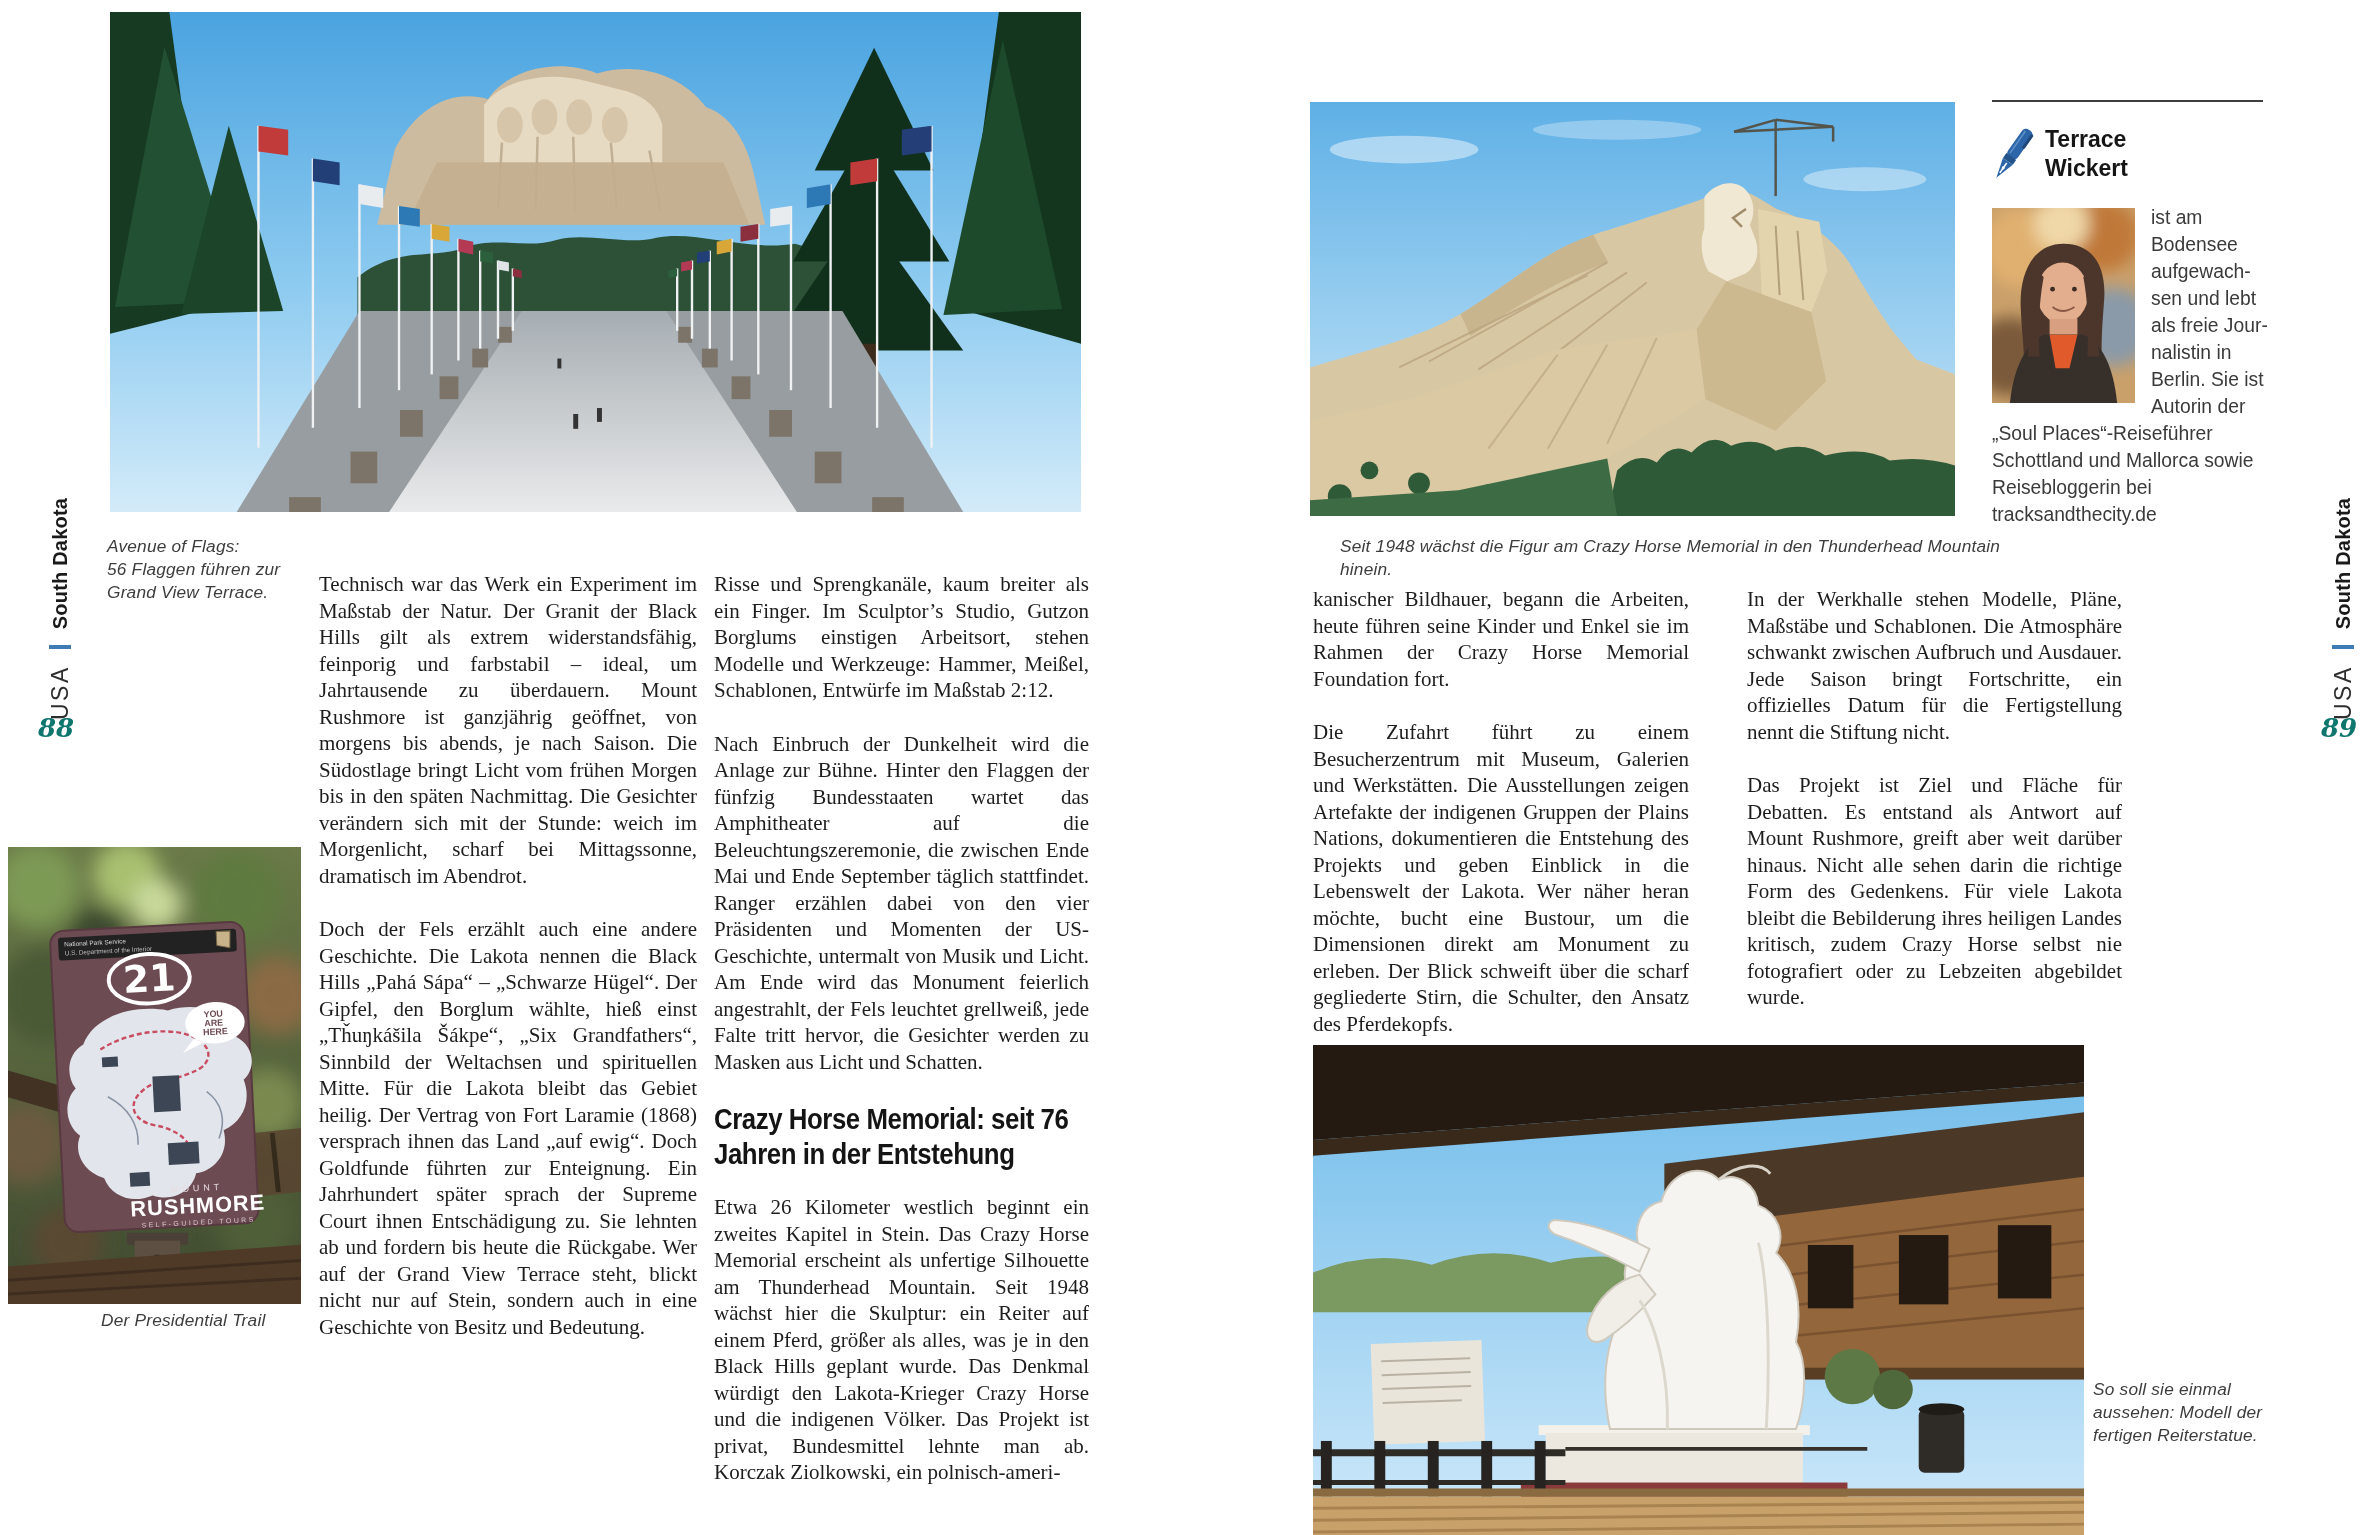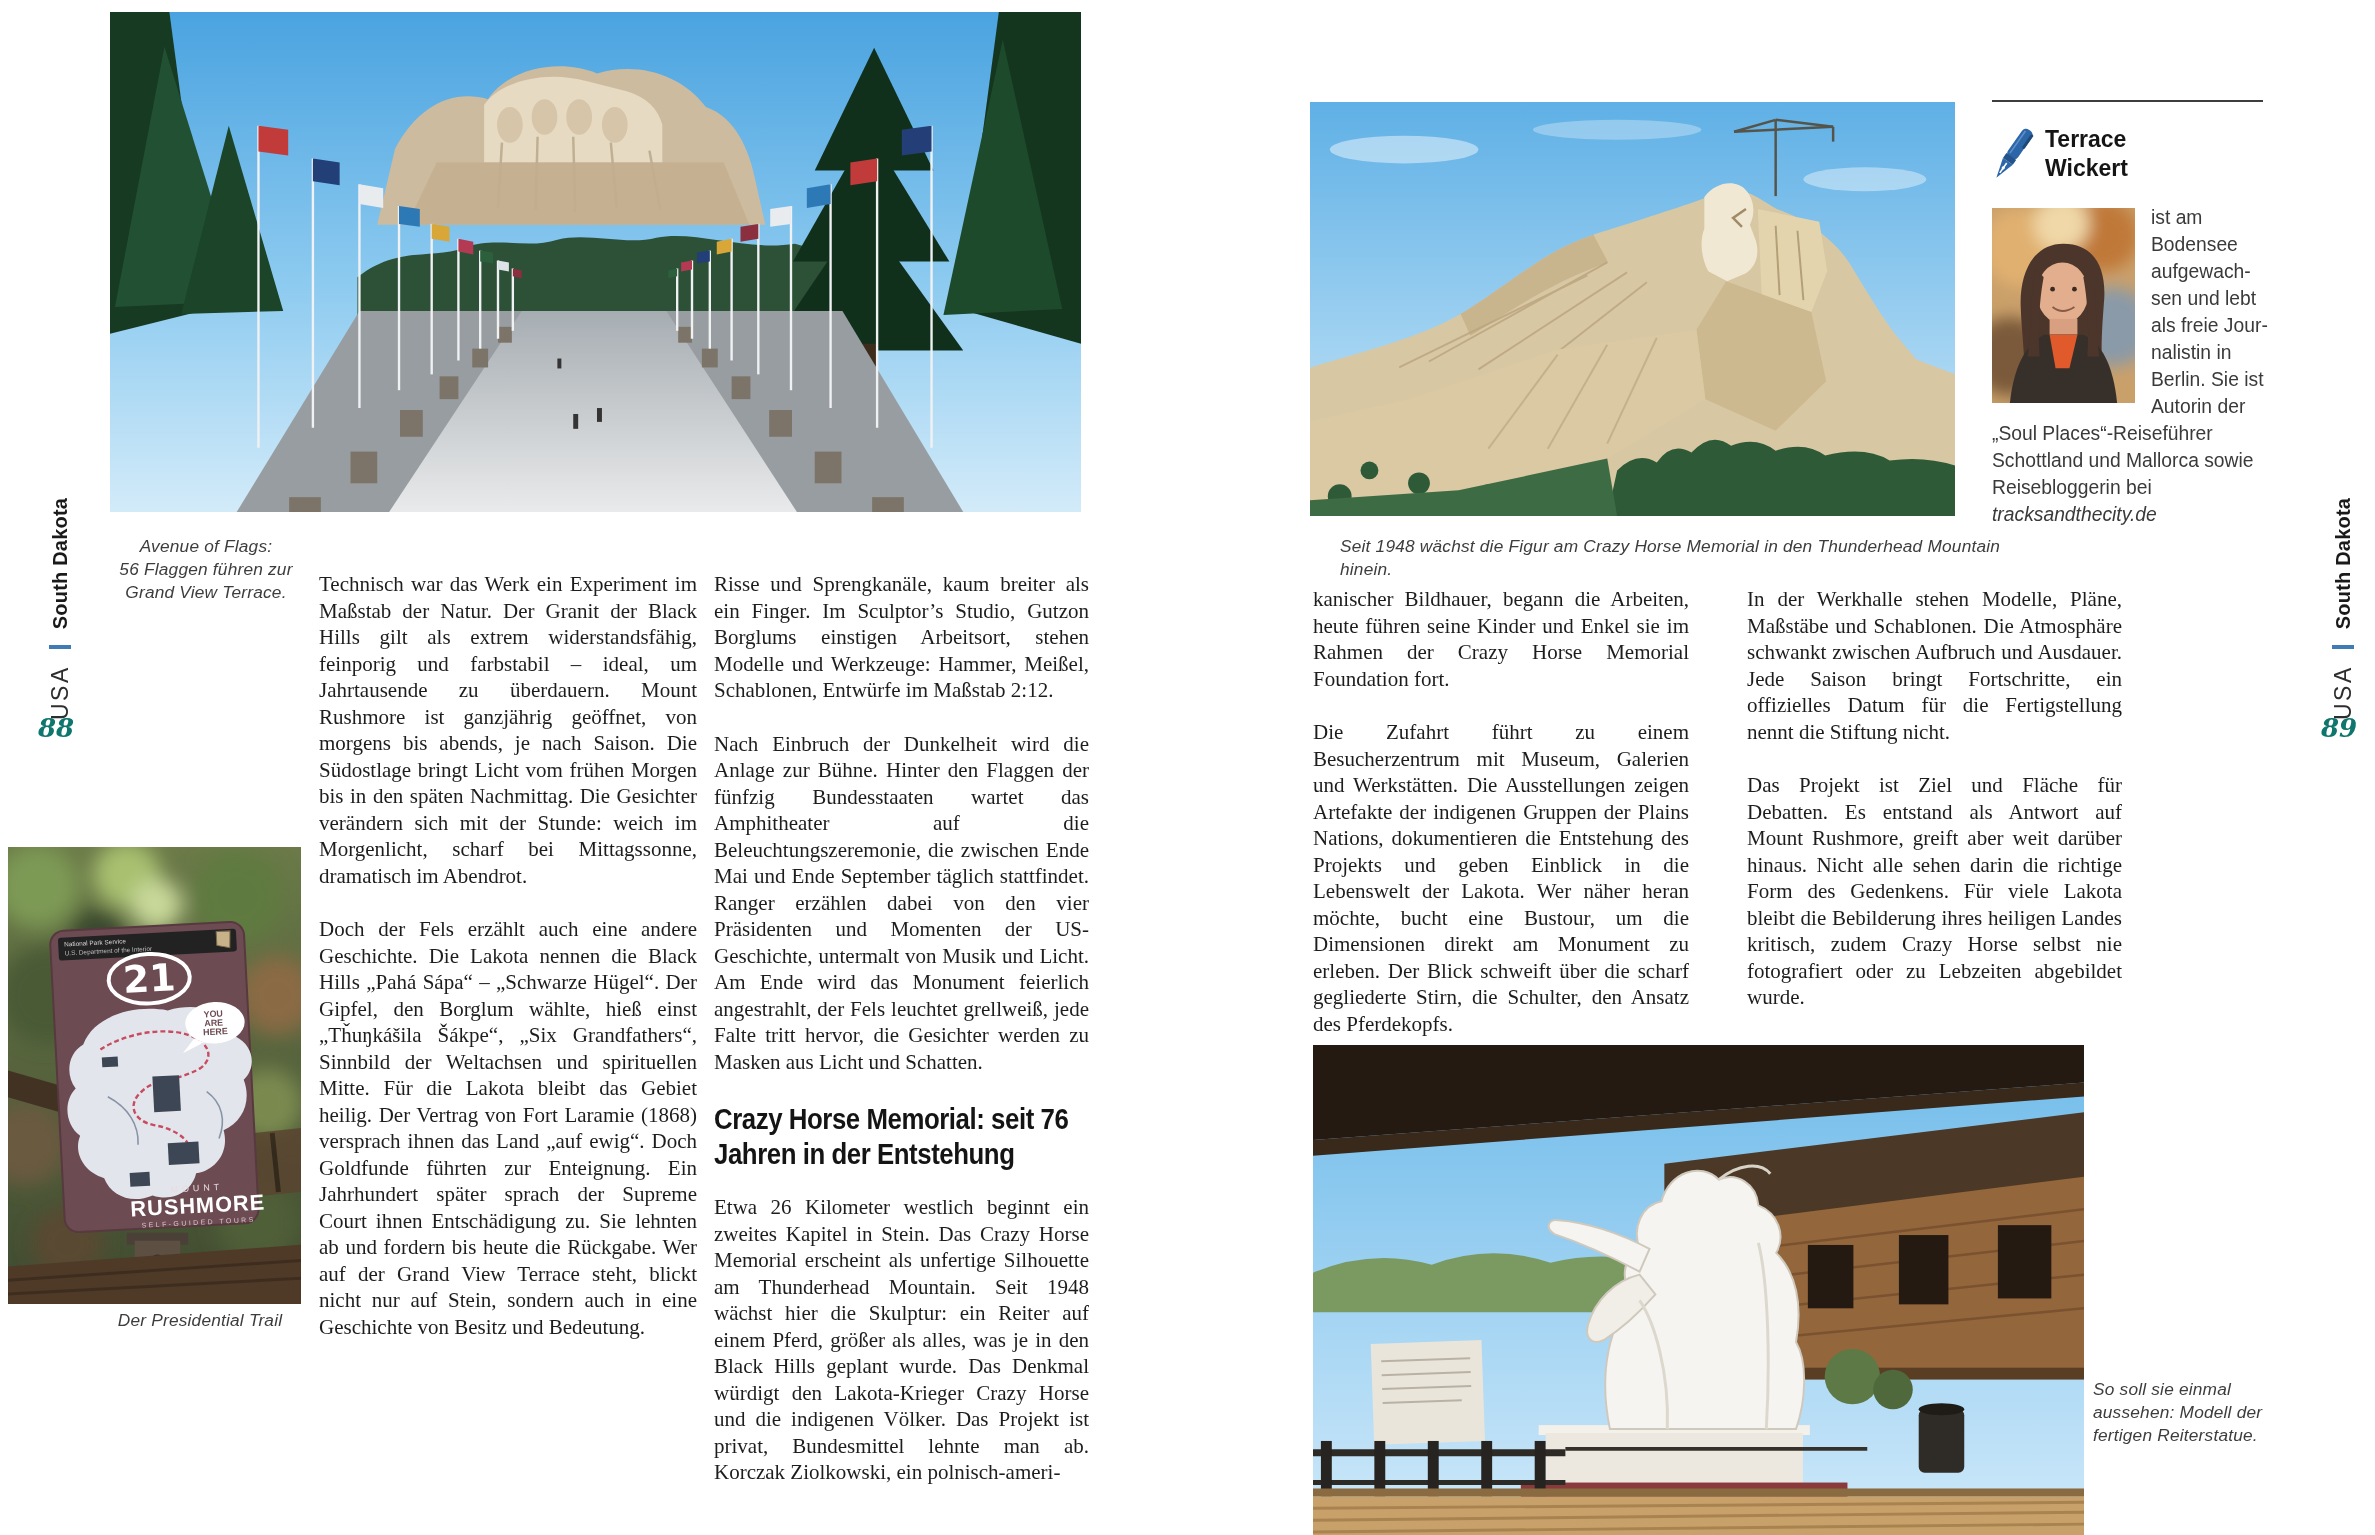--- a/index.html
+++ b/index.html
@@ -12,21 +12,21 @@
   .bodycol{position:absolute;}
   .bodycol p{margin:0 0 27px 0;font-family:"Liberation Serif","DejaVu Serif",serif;
              font-size:21px;line-height:26.5px;text-align:justify;color:#1d1d1d;}
   .section-heading{width:421px;transform:scaleX(0.89);transform-origin:0 50%;
              font-family:"Liberation Sans",sans-serif;font-weight:700;font-size:29px;
              line-height:35px;letter-spacing:-0.5px;color:#141414;margin:6px 0 22px 0;}
 
   
   .cap{position:absolute;font-family:"Liberation Sans",sans-serif;font-style:italic;
        font-size:17.3px;line-height:23px;color:#3d3d3d;letter-spacing:0.2px;}
-  .cap-right{text-align:center;}
+  .cap-right{text-align:left;}
   .cap span{display:block;}
 
   
   .margin-label{position:absolute;transform:rotate(-90deg);transform-origin:0 0;
                 display:flex;align-items:center;gap:16px;width:234px;height:32px;}
   .margin-label .region{font-weight:300;font-size:23px;letter-spacing:2.5px;color:#2e2e2e;}
   .margin-label .bar{width:4px;height:22px;background:#3f7cb5;}
   .margin-label .state{font-weight:700;font-size:20px;letter-spacing:0.2px;color:#1a1a1a;}
   .pagenum{position:absolute;font-family:"DejaVu Serif",serif;font-style:italic;
            font-weight:700;font-size:26px;color:#0f766e;}
@@ -35,21 +35,21 @@
   .author-rule{position:absolute;left:1992px;top:100px;width:271px;height:0;
                border-top:2px solid #3e3e3e;}
   .pen-wrap{position:absolute;left:1990px;top:119px;width:46px;height:69px;}
   .author-name{position:absolute;left:2045px;top:125px;font-weight:700;
                font-size:23px;line-height:29px;color:#151515;}
   .author-name span{display:block;}
   .bio{position:absolute;left:1992px;top:204px;width:277px;
        font-size:19.3px;line-height:27px;color:#3a3a3a;hyphens:manual;}
   .bio .portrait{float:left;width:143px;height:195px;margin:4px 16px 4px 0;background:#caa06a;}
   .bio .portrait svg{display:block;width:100%;height:100%;}
-  .bio .site{font-style:italic;}
+  .bio .site{}
 </style>
 </head>
 <body>
 
 <div class="spread">
 
   <div>
 
     <div class="photo" style="left:110px;top:12px;width:971px;height:500px;">
       <svg viewBox="0 0 981 505" preserveAspectRatio="none" aria-hidden="true">

